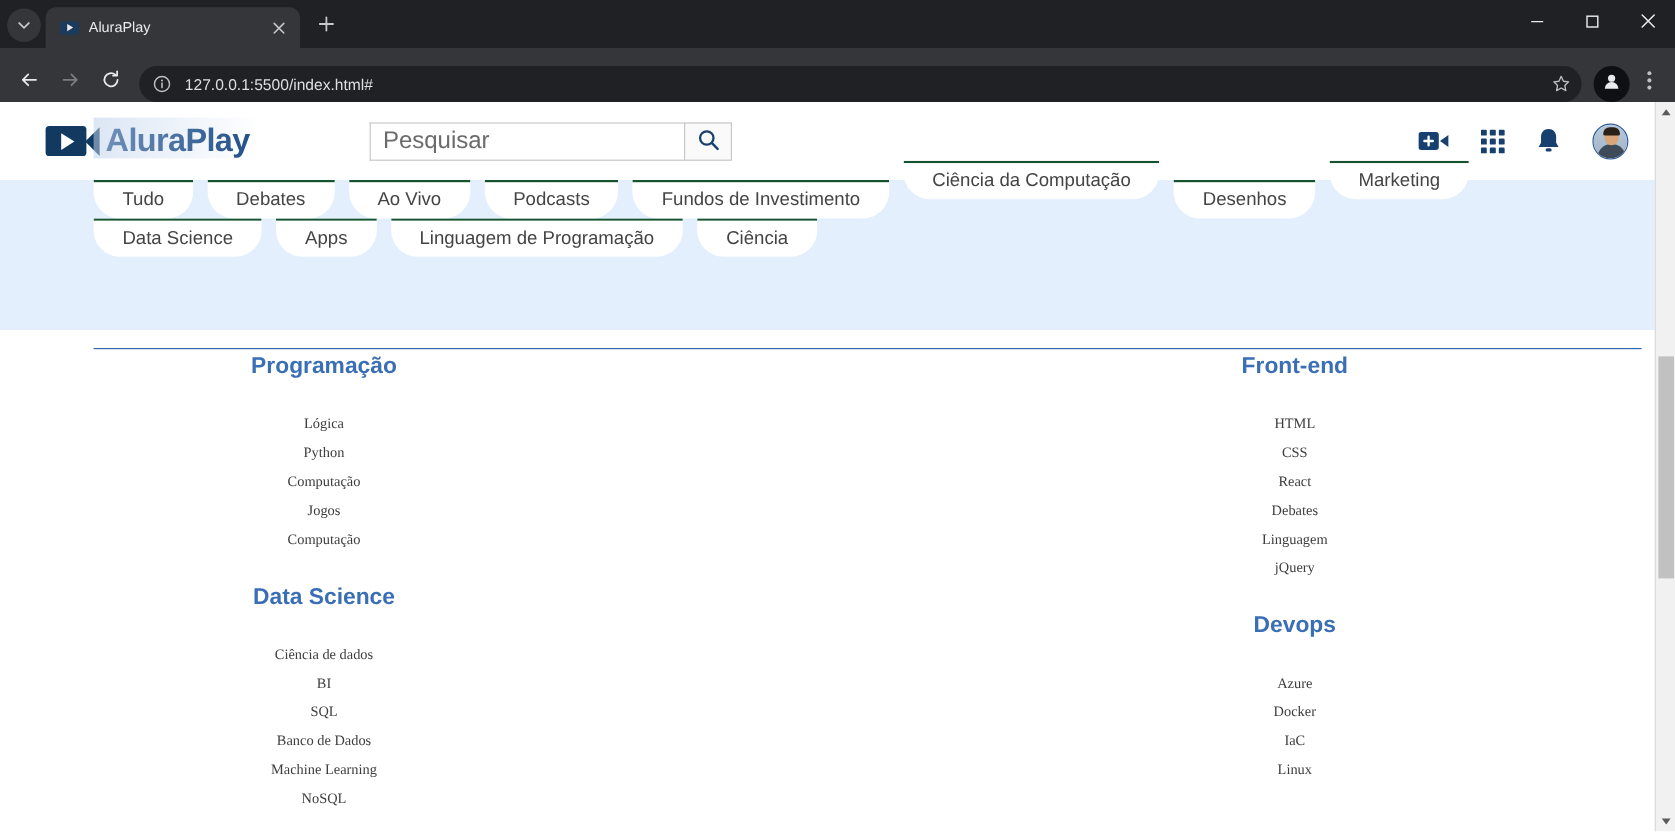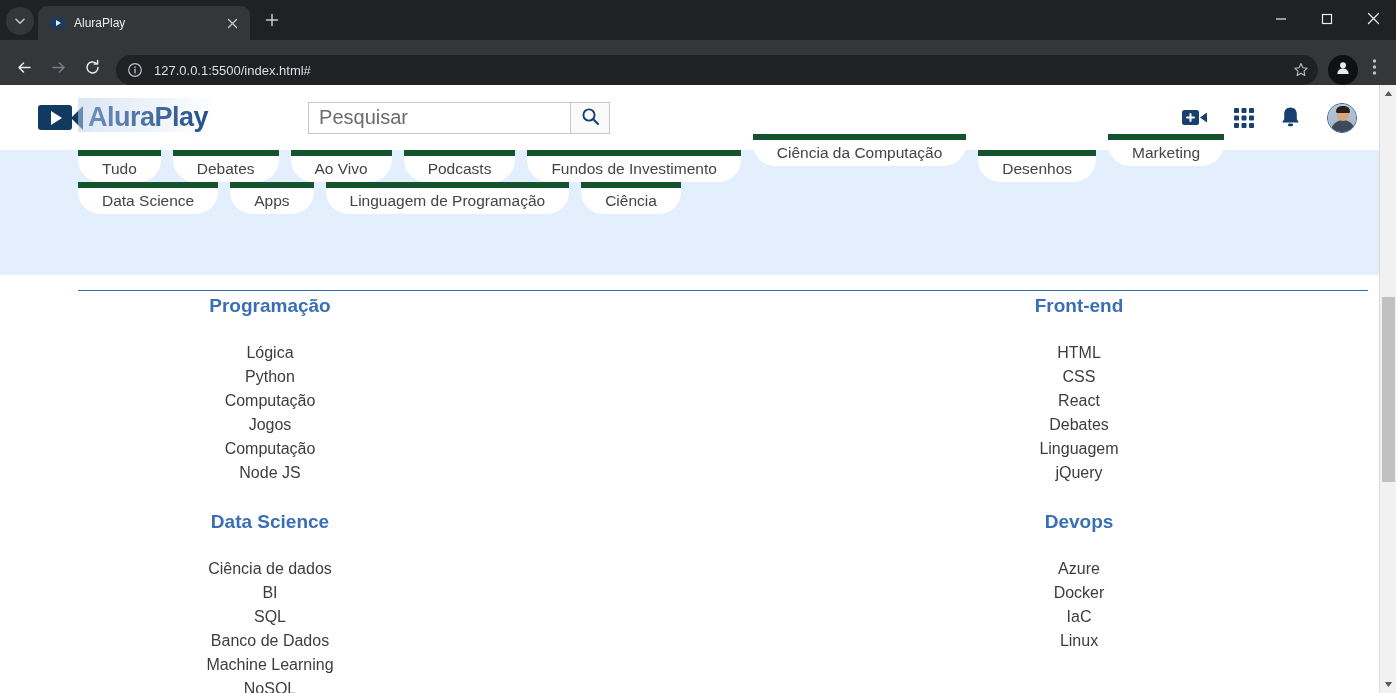--- a/index.html
+++ b/index.html
@@ -167,21 +167,21 @@
   .catbar {
     position: relative; height: 125px; background: #e3effc;
     padding-top: 0;
   }
   .pill-row {
     position: relative; display: flex; flex-wrap: wrap;
     padding: 0 0 0 78px; width: 1360px;
   }
   .pill {
     background: #ffffff; color: #444;
-    border-top: 6px solid #14532d;
+    border-top: 2px solid #14532d;
     border-radius: 0 0 22px 22px;
     height: 32px; padding: 0 24px;
     display: flex; align-items: center; justify-content: center;
     font-size: 15.5px; white-space: nowrap;
     margin-right: 12px; margin-bottom: 0;
   }
   .pill.wrapped { margin-top: -16px; }
   .hr {
     position: absolute; left: 78px; top: 140px; width: 1290px;
     height: 0; border-top: 1.5px solid #2f6bb0;
@@ -193,21 +193,21 @@
     display: flex; justify-content: space-between;
     padding-left: 120px; padding-right: 150px;
   }
   .fcol { width: 300px; text-align: center; }
   .fgroup { margin-bottom: 26px; }
   .fhead {
     color: #3a6fb5; font-size: 19px; font-weight: bold;
     margin: 0 0 24px 0; font-family: "Liberation Sans", sans-serif;
   }
   .fitem {
-    color: #3d3d3d; font-size: 16px; line-height: 24px;
+    color: #3d3d3d; font-size: 12px; line-height: 24px; font-family: Liberation Serif, serif;
   }
 
   
   .scrollbar {
     position: absolute; right: 0; top: 85px; width: 17px; height: 608px;
     background: #f1f1f1; border-left: 1px solid #dcdcdc;
   }
   .sb-arrow {
     position: absolute; left: 0; width: 17px; height: 17px;
     display: flex; align-items: center; justify-content: center;
@@ -448,21 +448,20 @@
 
       <div class="footer">
         <div class="fcol">
             <div class="fgroup">
               <div class="fhead">Programação</div>
               <div class="fitem">Lógica</div>
               <div class="fitem">Python</div>
               <div class="fitem">Computação</div>
               <div class="fitem">Jogos</div>
               <div class="fitem">Computação</div>
-              <div class="fitem">Node JS</div>
             </div>
             <div class="fgroup">
               <div class="fhead">Data Science</div>
               <div class="fitem">Ciência de dados</div>
               <div class="fitem">BI</div>
               <div class="fitem">SQL</div>
               <div class="fitem">Banco de Dados</div>
               <div class="fitem">Machine Learning</div>
               <div class="fitem">NoSQL</div>
             </div>

